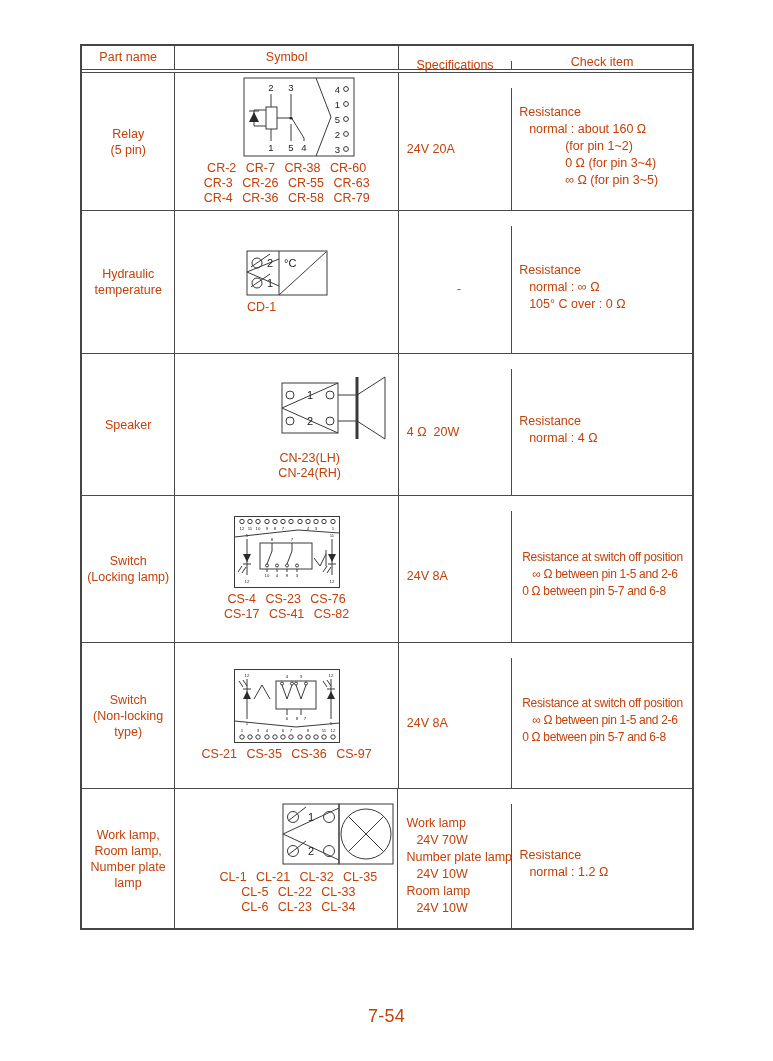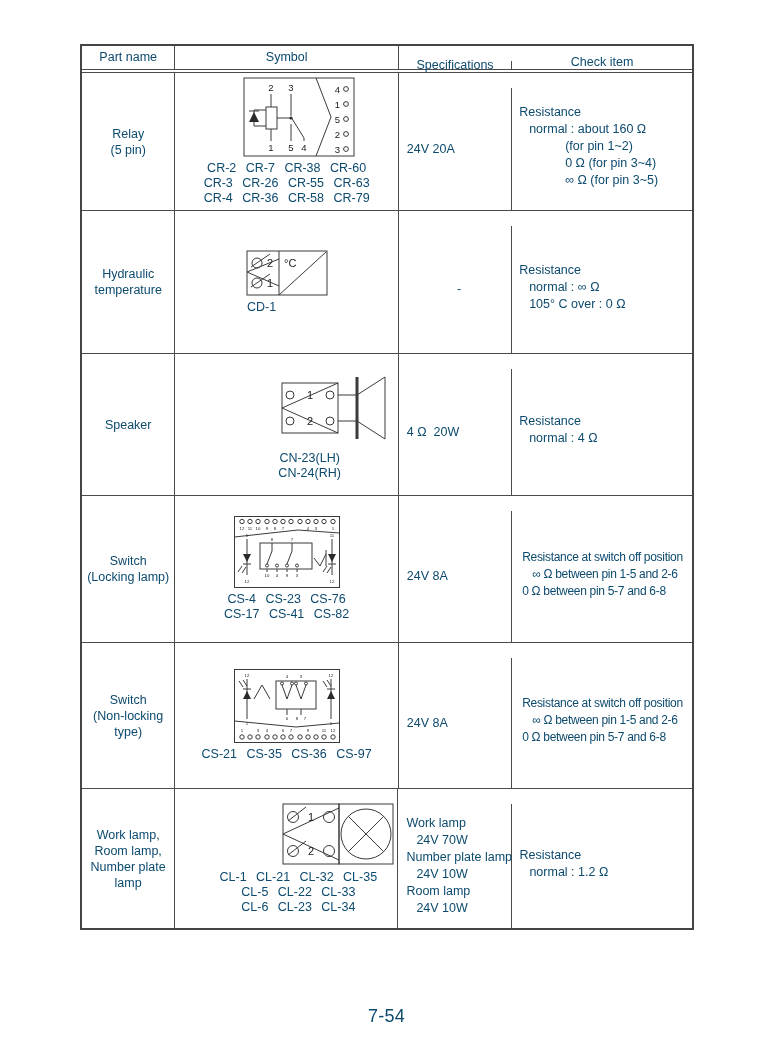--- a/index.html
+++ b/index.html
@@ -1,17 +1,17 @@
 <!DOCTYPE html>
 <html><head>
 <meta charset="utf-8">
 <style>
   html,body{margin:0;padding:0;background:#ffffff;}
   #page{position:relative;width:773px;height:1061px;background:#fff;
-        font-family:"Liberation Sans","DejaVu Sans",sans-serif;color:#0c4a6e;}
+        font-family:"Liberation Sans","DejaVu Sans",sans-serif;color:#c2410c;}
   #spec-table{position:absolute;left:80px;top:44px;width:614px;
         border:2px solid #454545;box-sizing:border-box;background:#fff;}
   .row{display:flex;border-bottom:1px solid #4a4a4a;box-sizing:border-box;}
   .row:last-child{border-bottom:none;}
   .row.head{height:27px;border-bottom:4px double #4a4a4a;}
   .r1{height:138px}.r2{height:143px}.r3{height:142px}.r4{height:147px}.r5{height:146px}.r6{height:139px}
   .c{box-sizing:border-box;border-right:1px solid #4a4a4a;display:flex;
      flex-direction:column;justify-content:center;font-size:12.5px;}
   .c:last-child{border-right:none;}
   .c.part{width:94px;align-items:center;text-align:right;}

